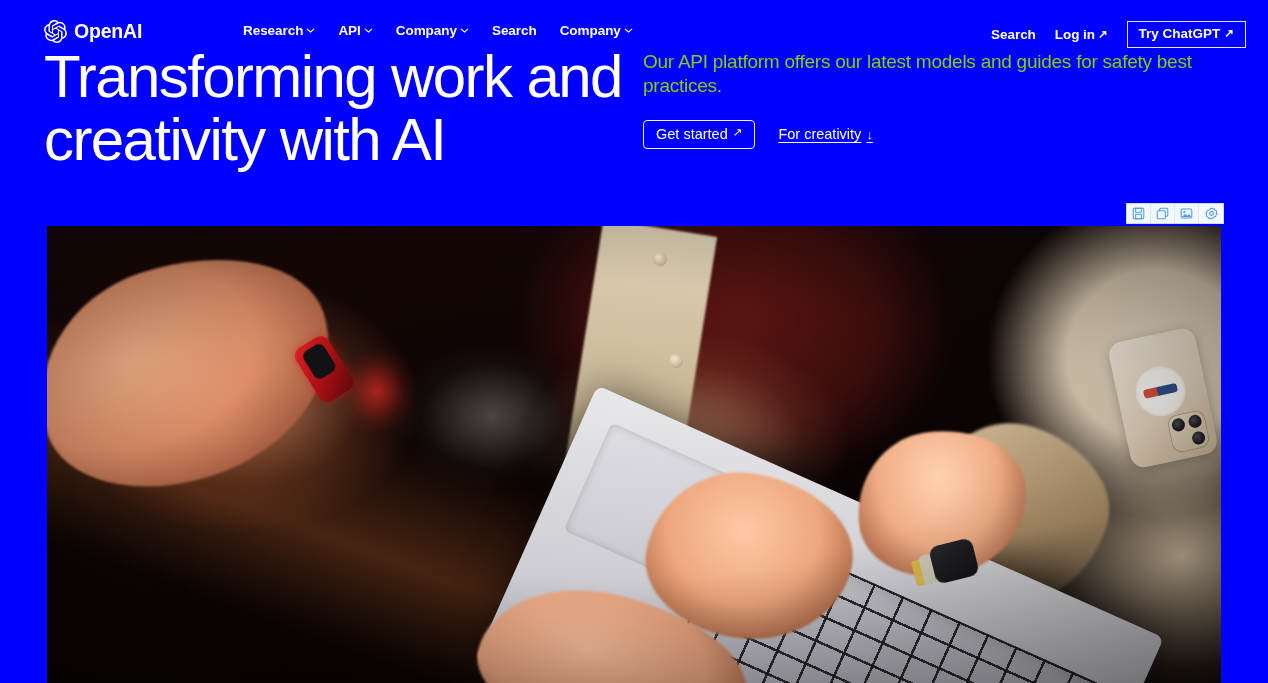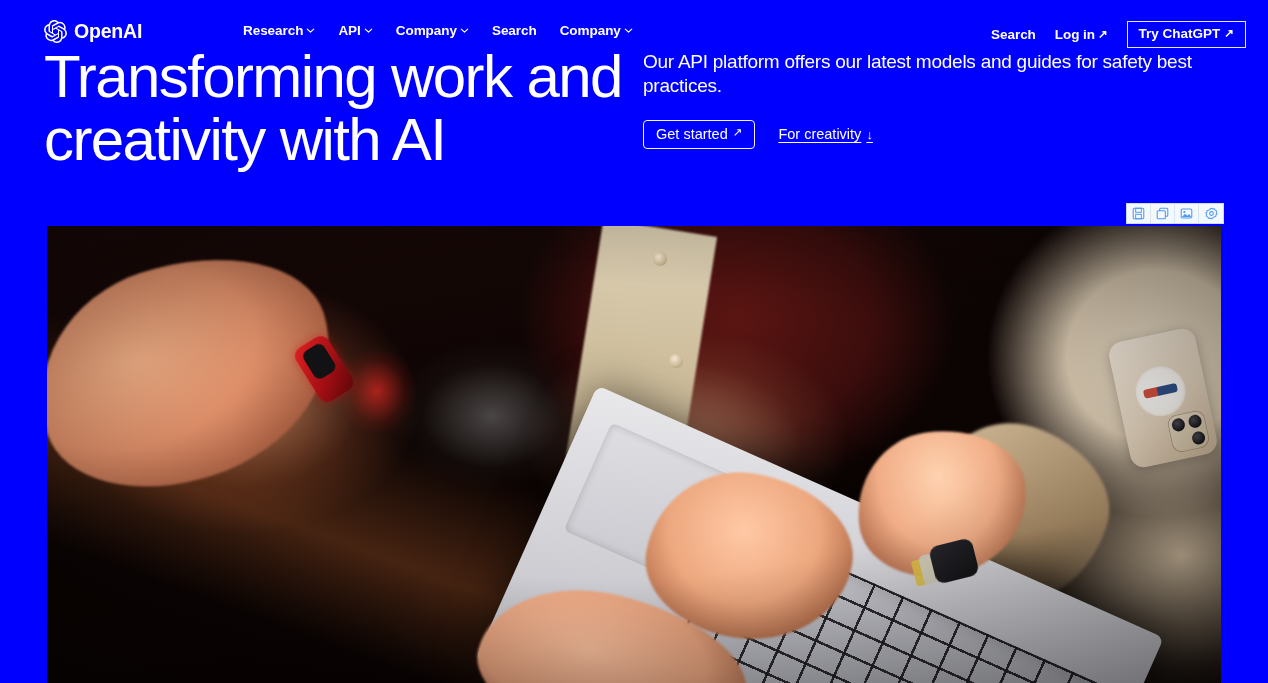--- a/index.html
+++ b/index.html
@@ -119,21 +119,21 @@
     line-height: 1.05;
     letter-spacing: -1.6px;
   }
   .hero-right {
     position: absolute;
     left: 643px;
     top: 6px;
     width: 580px;
   }
   .hero-sub {
-    color: #ffffff;
+    color: #84cc16;
     font-size: 19px;
     font-weight: 400;
     line-height: 1.28;
     letter-spacing: -0.25px;
     max-width: 566px;
   }
   .hero-actions {
     margin-top: 21px;
     display: flex;
     align-items: center;

